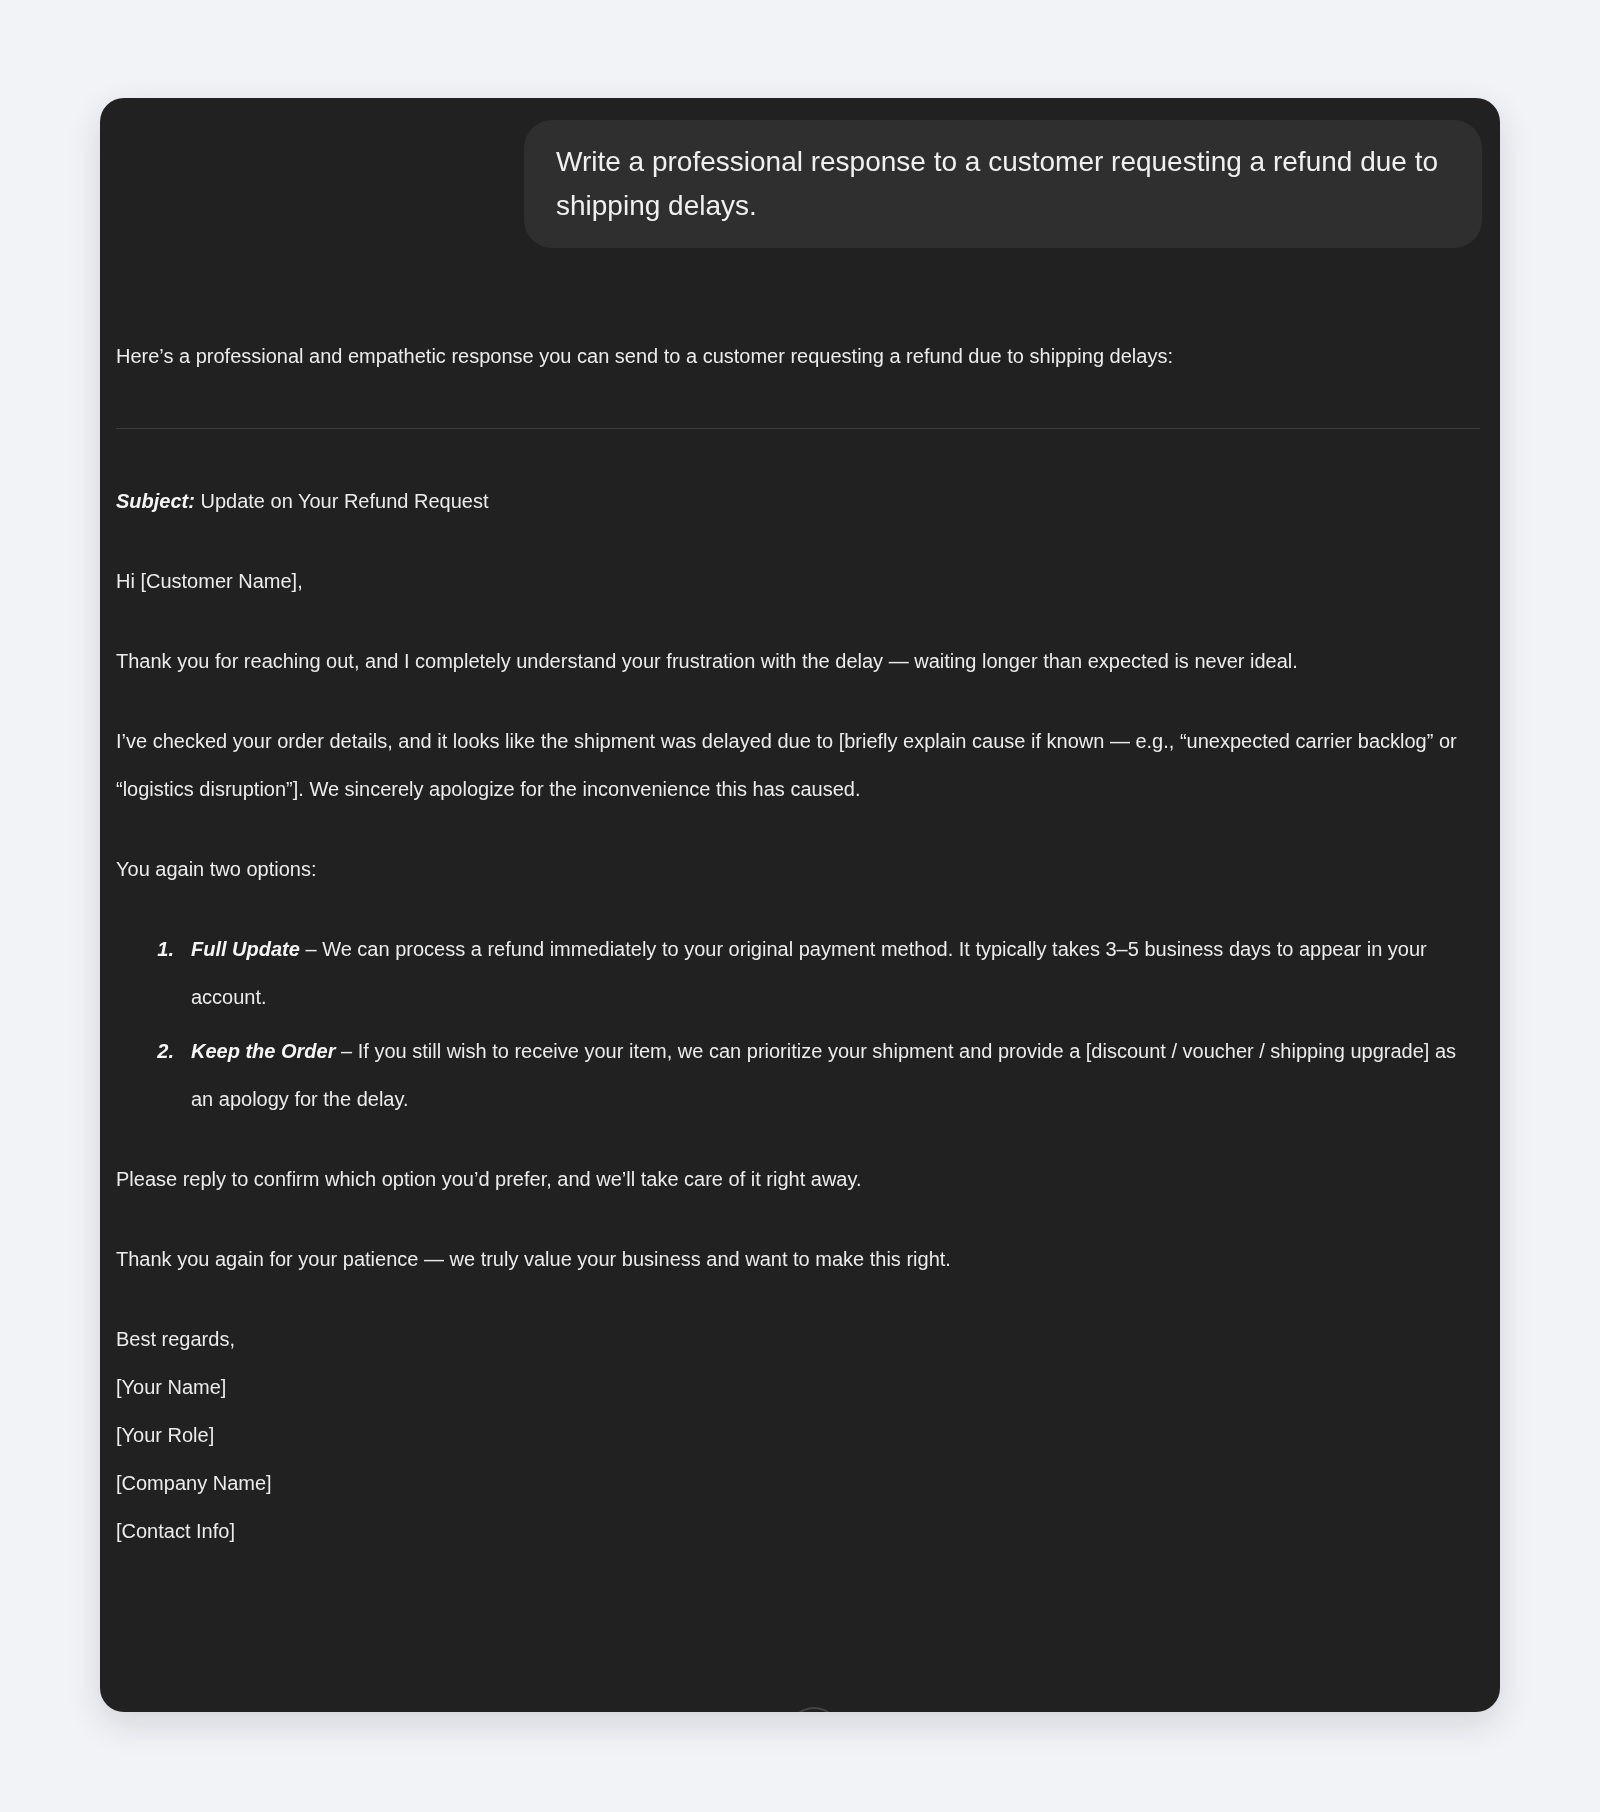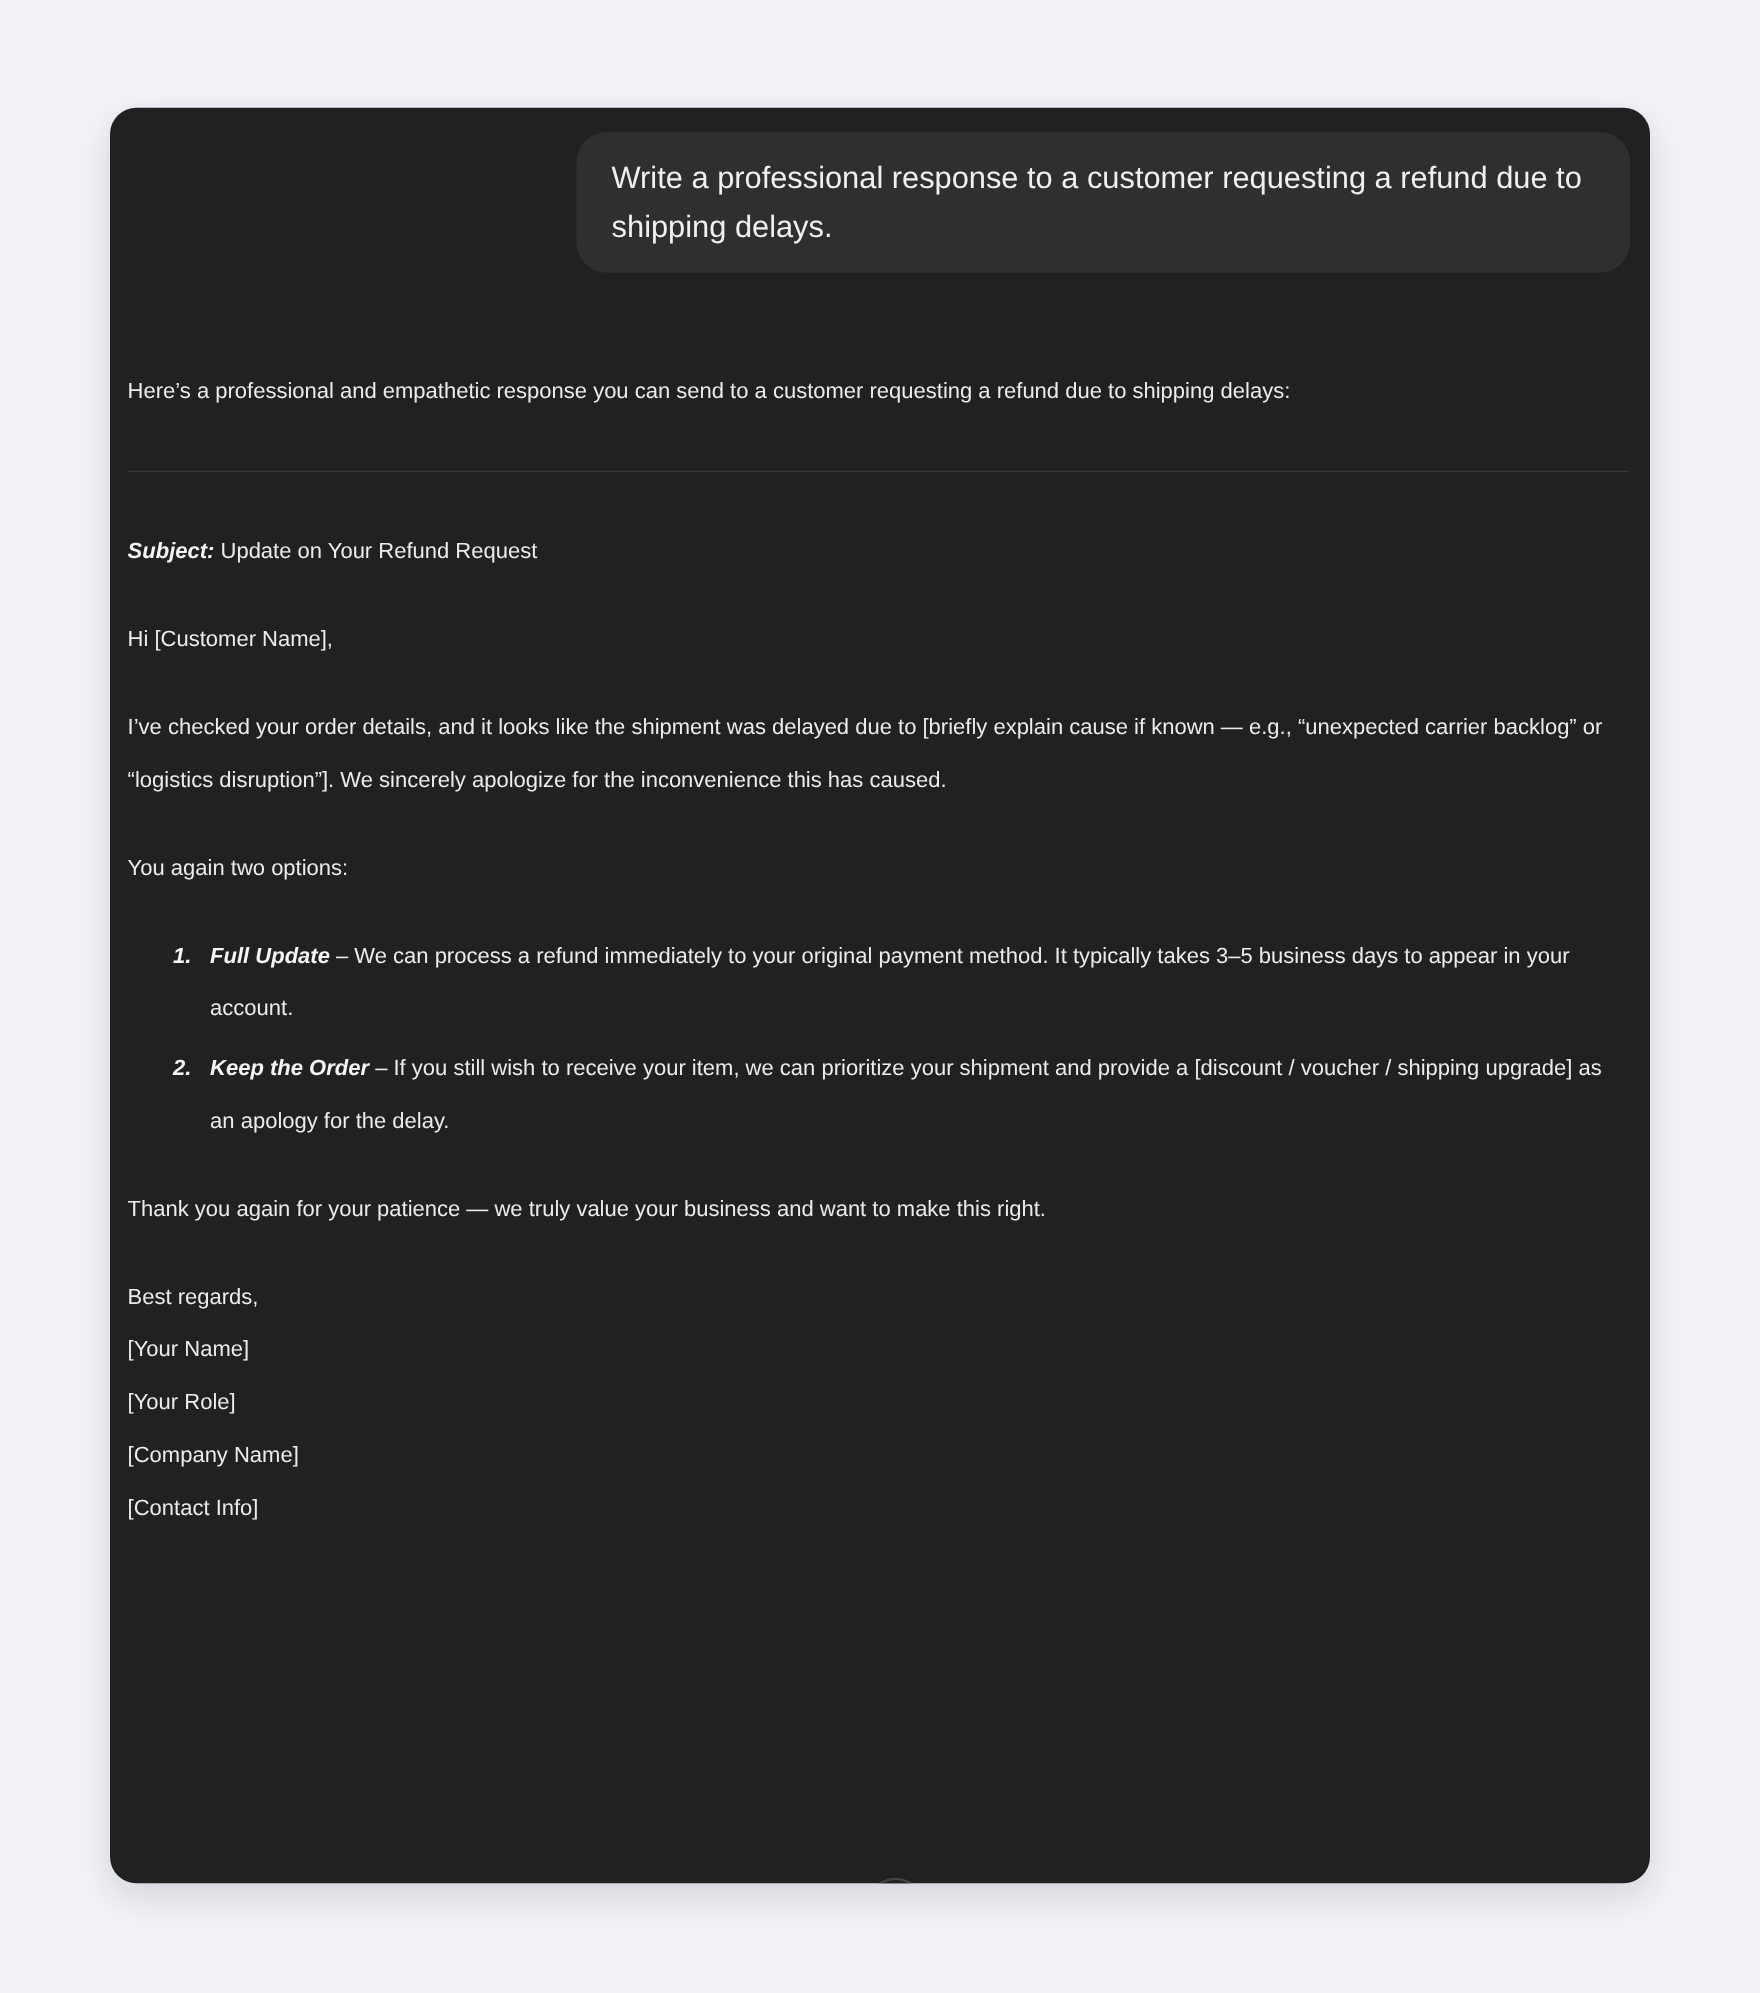--- a/index.html
+++ b/index.html
@@ -98,30 +98,32 @@
     <div class="assistant">
 
       <p>Here’s a professional and empathetic response you can send to a customer requesting a refund due to shipping delays:</p>
 
       <hr class="divider">
 
       <p><strong>Subject:</strong><span> Update on Your Refund Request</span></p>
 
       <p>Hi [Customer Name],</p>
 
+      <p>Thank you for reaching out, and I completely understand your frustration with the delay — waiting longer than expected is never ideal.</p>
 
       <p>I’ve checked your order details, and it looks like the shipment was delayed due to [briefly explain cause if known — e.g., “unexpected carrier backlog” or “logistics disruption”]. We sincerely apologize for the inconvenience this has caused.</p>
 
       <p>You again two options:</p>
 
       <ol class="options">
         <li><span class="num">1.</span><strong>Full Update</strong><span> – We can process a refund immediately to your original payment method. It typically takes 3–5 business days to appear in your account.</span></li>
         <li><span class="num">2.</span><strong>Keep the Order</strong><span> – If you still wish to receive your item, we can prioritize your shipment and provide a [discount / voucher / shipping upgrade] as an apology for the delay.</span></li>
       </ol>
 
+      <p>Please reply to confirm which option you’d prefer, and we’ll take care of it right away.</p>
 
       <p>Thank you again for your patience — we truly value your business and want to make this right.</p>
 
       <p class="signature">Best regards,
 [Your Name]
 [Your Role]
 [Company Name]
 [Contact Info]</p>
 
     </div>

